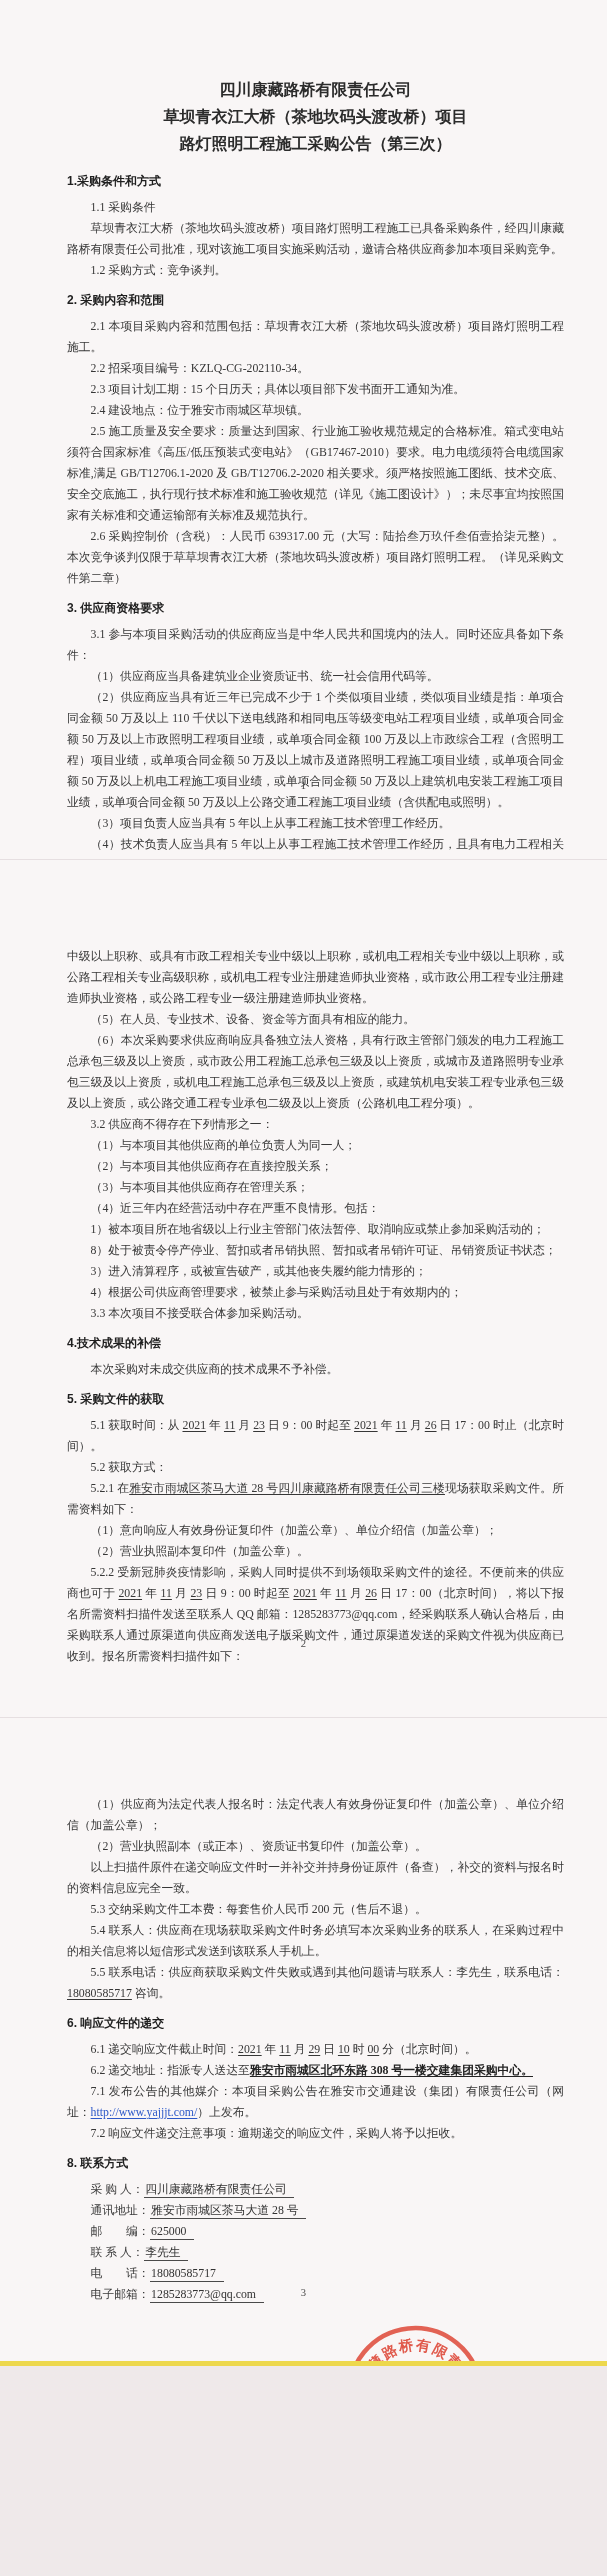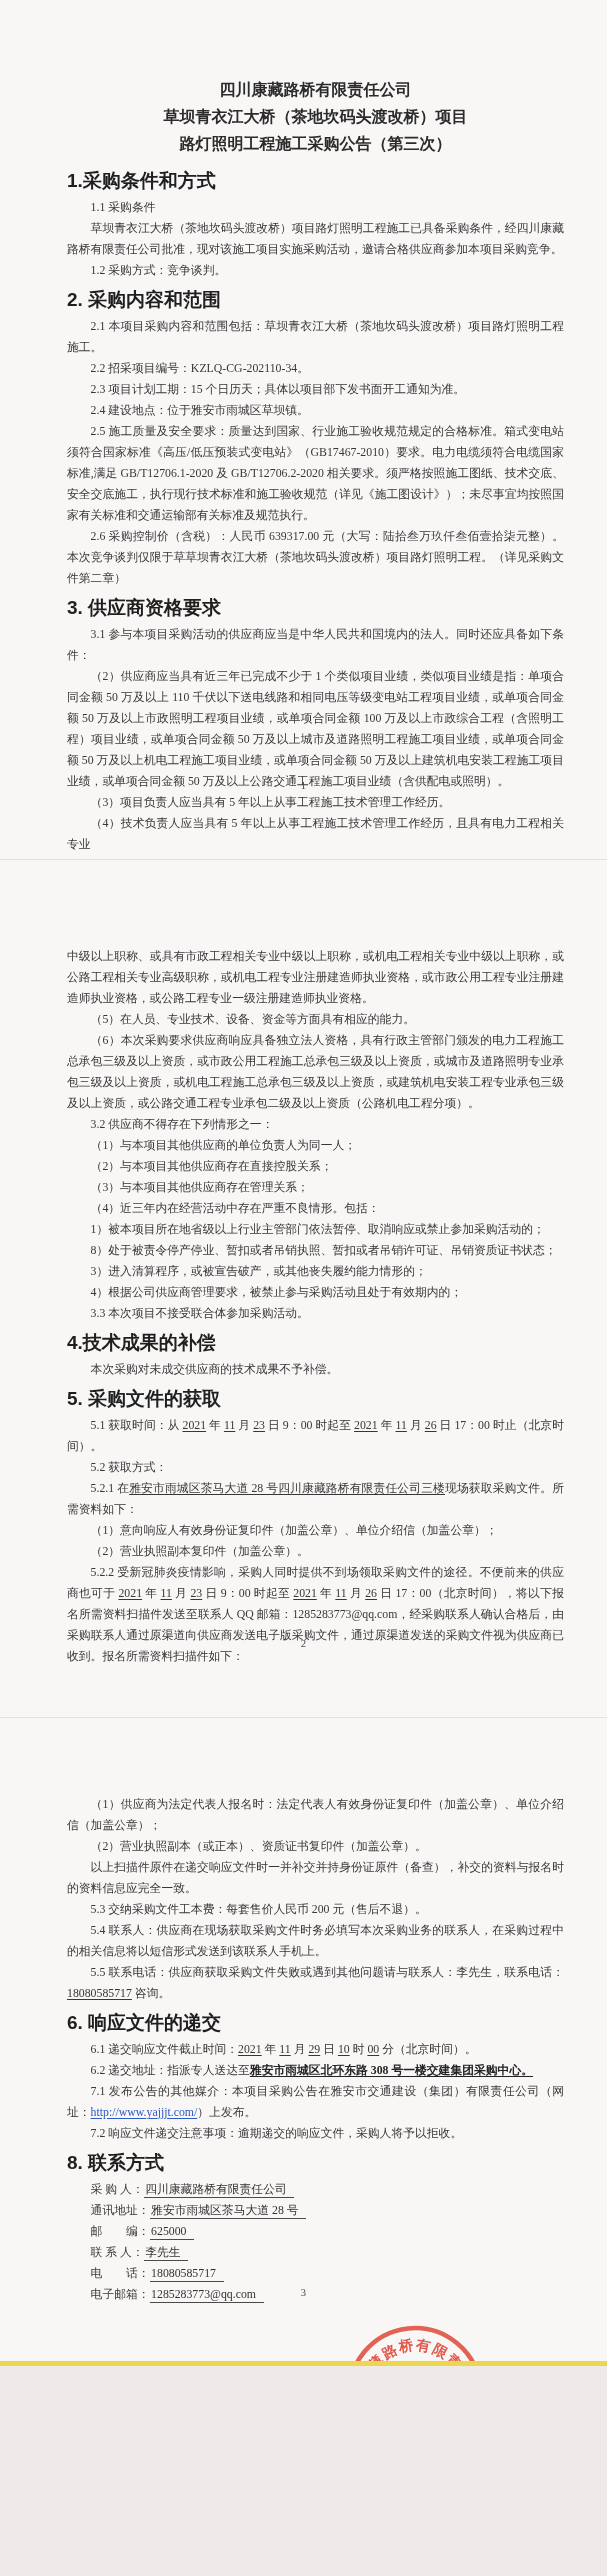--- a/index.html
+++ b/index.html
@@ -27,21 +27,21 @@
     font-family:"Liberation Sans","DejaVu Sans",sans-serif;
     font-weight:700;
     font-size:16px;
     line-height:27px;
     color:#2b2b2b;
   }
   .titleBlock{margin-bottom:10.6px;}
   h2.h{
     font-family:"Liberation Sans","DejaVu Sans",sans-serif;
     font-weight:700;
-    font-size:19px;
+    font-size:12px;
     line-height:26px;
     color:#1f1f1f;
     margin:6px 0 3px 0;
   }
   p.p, p.np{
     font-size:11.8px;
     line-height:21px;
     margin:0;
     text-align:justify;
     color:#373737;
@@ -122,20 +122,21 @@
     <h2 class="h">2. 采购内容和范围</h2>
     <p class="p">2.1 本项目采购内容和范围包括：草坝青衣江大桥（茶地坎码头渡改桥）项目路灯照明工程施工。</p>
     <p class="p">2.2 招采项目编号：KZLQ-CG-202110-34。</p>
     <p class="p">2.3 项目计划工期：15 个日历天；具体以项目部下发书面开工通知为准。</p>
     <p class="p">2.4 建设地点：位于雅安市雨城区草坝镇。</p>
     <p class="p">2.5 施工质量及安全要求：质量达到国家、行业施工验收规范规定的合格标准。箱式变电站须符合国家标准《高压/低压预装式变电站》（GB17467-2010）要求。电力电缆须符合电缆国家标准,满足 GB/T12706.1-2020 及 GB/T12706.2-2020 相关要求。须严格按照施工图纸、技术交底、安全交底施工，执行现行技术标准和施工验收规范（详见《施工图设计》）；未尽事宜均按照国家有关标准和交通运输部有关标准及规范执行。</p>
     <p class="p">2.6 采购控制价（含税）：人民币 639317.00 元（大写：陆拾叁万玖仟叁佰壹拾柒元整）。本次竞争谈判仅限于草草坝青衣江大桥（茶地坎码头渡改桥）项目路灯照明工程。（详见采购文件第二章）</p>
 
     <h2 class="h">3. 供应商资格要求</h2>
     <p class="p">3.1 参与本项目采购活动的供应商应当是中华人民共和国境内的法人。同时还应具备如下条件：</p>
+    <p class="p">（1）供应商应当具备建筑业企业资质证书、统一社会信用代码等。</p>
     <p class="p">（2）供应商应当具有近三年已完成不少于 1 个类似项目业绩，类似项目业绩是指：单项合同金额 50 万及以上 110 千伏以下送电线路和相同电压等级变电站工程项目业绩，或单项合同金额 50 万及以上市政照明工程项目业绩，或单项合同金额 100 万及以上市政综合工程（含照明工程）项目业绩，或单项合同金额 50 万及以上城市及道路照明工程施工项目业绩，或单项合同金额 50 万及以上机电工程施工项目业绩，或单项合同金额 50 万及以上建筑机电安装工程施工项目业绩，或单项合同金额 50 万及以上公路交通工程施工项目业绩（含供配电或照明）。</p>
     <p class="p">（3）项目负责人应当具有 5 年以上从事工程施工技术管理工作经历。</p>
     <p class="p">（4）技术负责人应当具有 5 年以上从事工程施工技术管理工作经历，且具有电力工程相关专业</p>
 
     <div class="pageNum">1</div>
   </section>
 
   <section class="page" id="page2">
     <p class="np">中级以上职称、或具有市政工程相关专业中级以上职称，或机电工程相关专业中级以上职称，或公路工程相关专业高级职称，或机电工程专业注册建造师执业资格，或市政公用工程专业注册建造师执业资格，或公路工程专业一级注册建造师执业资格。</p>
     <p class="p">（5）在人员、专业技术、设备、资金等方面具有相应的能力。</p>

